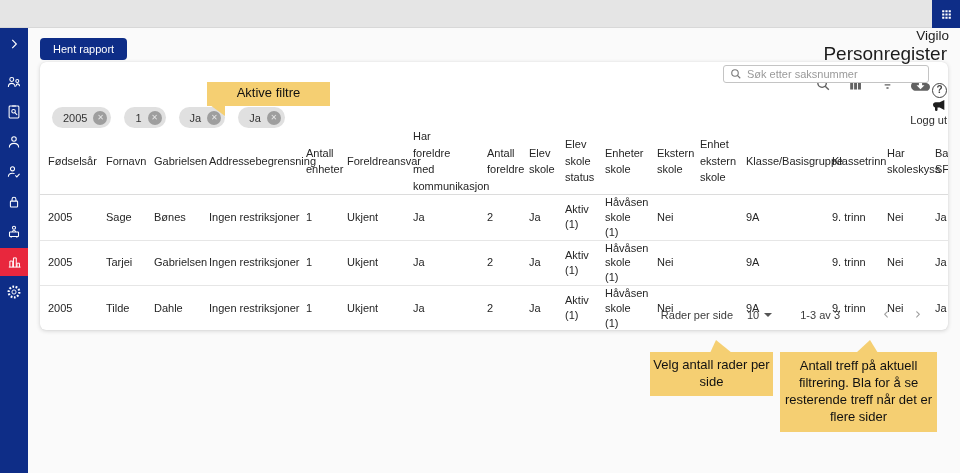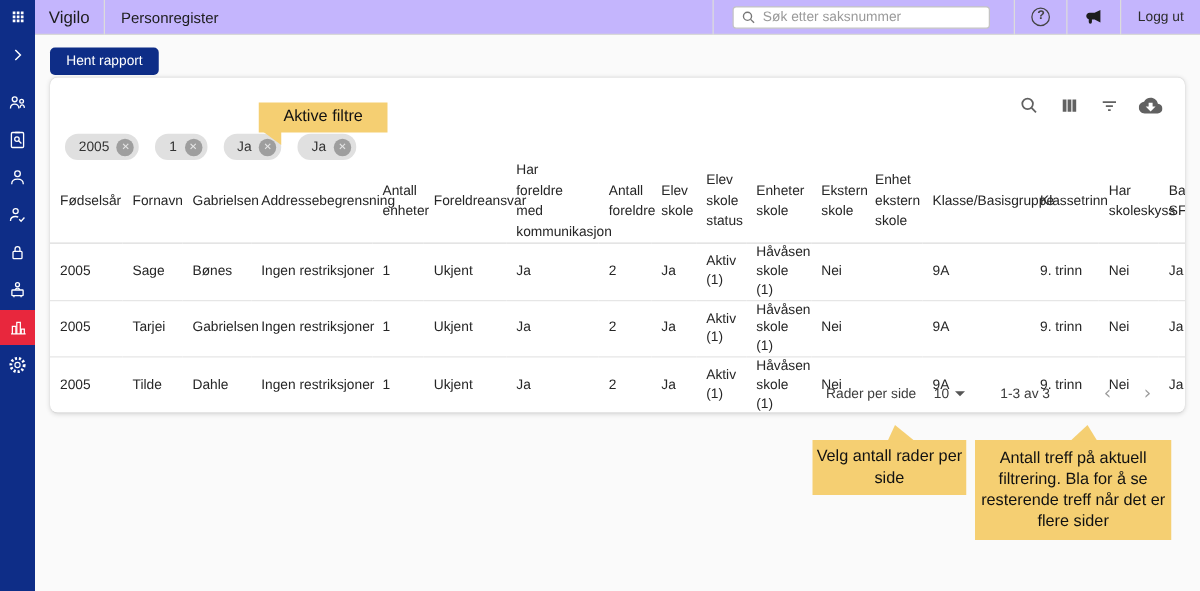--- a/index.html
+++ b/index.html
@@ -7,30 +7,30 @@
   body {
     font-family: "Liberation Sans", sans-serif;
     background: #fafafa;
     color: #222;
     position: relative;
   }
 
   
   .topbar {
     position: absolute; top:0; left:0; width:960px; height:28px;
-    background:#c4b5fd; border-bottom:1px solid #d8d8d8;
-    display:flex; align-items:center; z-index:10;
+    background:#e5e5e5; border-bottom:1px solid #d8d8d8;
+    display:flex; align-items:flex-end; z-index:10;flex-direction:column;
   }
   .appgrid {
     width:28px; height:28px; background:#0e2d87; flex:0 0 28px;
     display:flex; align-items:center; justify-content:center; cursor:pointer;
   }
   .brand { font-size:13.5px; color:#1d1d1d; padding:0 11px; }
   .tb-div { width:1px; height:28px; background:#dcdcdc; }
-  .page-title { font-size:12px; color:#1d1d1d; padding:0 13px; }
+  .page-title { font-size:19px; color:#1d1d1d; padding:0 13px; }
   .tb-spacer { flex:1; }
   .searchbox {
     width:206px; height:18px; background:#fff; border:1px solid #c4c4c4;
     border-radius:3px; display:flex; align-items:center; padding:0 6px; gap:5px;
     margin-right:15px;
   }
   .searchbox input {
     border:none; outline:none; width:100%; font-size:11px;
     font-family:"Liberation Sans", sans-serif; color:#333; background:transparent;
   }
@@ -116,21 +116,21 @@
   .pg-btn {
     color:#9e9e9e; font-size:15px; cursor:pointer; padding:0 13px; line-height:1;
     font-family:"DejaVu Sans", sans-serif;
   }
 
   
   .callout {
     position:absolute; background:#f5cf72; color:#111;
     font-size:13px; line-height:1.3; text-align:center; z-index:20;
   }
-  .co-filters { left:207px; top:82px; width:103px; padding:3px 0 4px; }
+  .co-filters { left:207px; top:82px; width:123px; padding:3px 0 4px; }
   .co-filters::after {
     content:""; position:absolute; left:3px; bottom:-10px;
     border-top:11px solid #f5cf72; border-left:15px solid transparent;
   }
   .co-rows { left:650px; top:352px; width:123px; padding:5px 3px; }
   .co-rows::before {
     content:""; position:absolute; top:-12px; left:60px;
     border-bottom:13px solid #f5cf72; border-left:6px solid transparent; border-right:16px solid transparent;
   }
   .co-hits { left:780px; top:352px; width:157px; padding:6px 4px; }
@@ -147,21 +147,21 @@
     <svg width="13" height="13" viewBox="0 0 24 24" fill="#fff">
         <path d="M4 4h4v4H4zM10 4h4v4h-4zM16 4h4v4h-4zM4 10h4v4H4zM10 10h4v4h-4zM16 10h4v4h-4zM4 16h4v4H4zM10 16h4v4h-4zM16 16h4v4h-4z"></path>
       </svg>
   </div>
   <span class="brand">Vigilo</span>
   <div class="tb-div"></div>
   <span class="page-title">Personregister</span>
   <div class="tb-spacer"></div>
   <div class="tb-div"></div>
   <div style="padding:0 15px;">
-    <div class="searchbox" style="margin-right:4px;">
+    <div class="searchbox" style="margin-right:16px;">
       <span style="display:flex;">
         <svg width="12" height="12" viewBox="0 0 24 24" fill="none" stroke="#777" stroke-width="2.2">
             <circle cx="10" cy="10" r="6.5"></circle>
             <path d="M15 15l5.5 5.5"></path>
           </svg>
       </span>
       <input type="text" placeholder="Søk etter saksnummer" style="">
     </div>
   </div>
   <div class="tb-div"></div>

